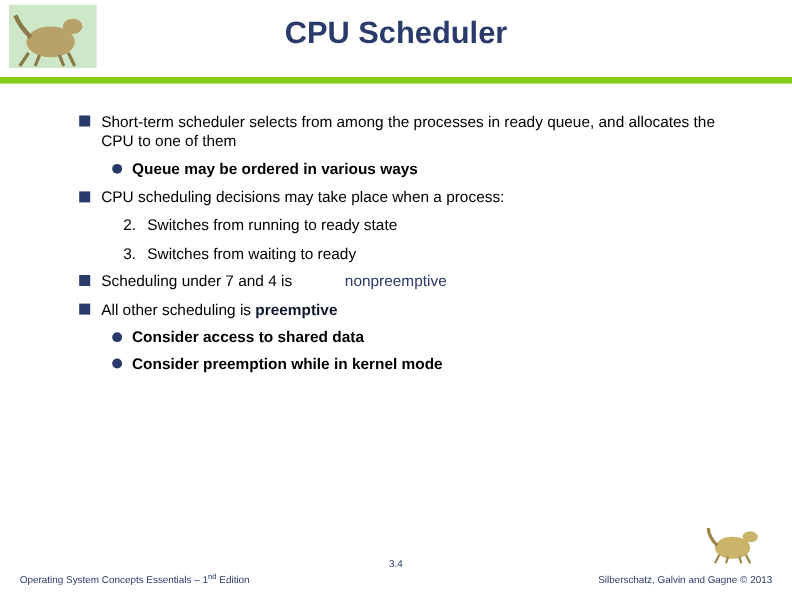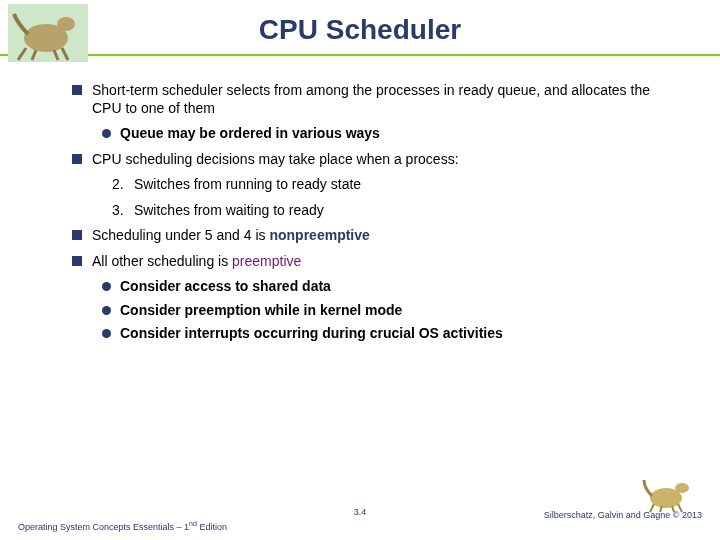--- a/index.html
+++ b/index.html
@@ -11,22 +11,22 @@
     position: relative;
     overflow: hidden;
   }
   .slide {
     width: 100%;
     height: 100%;
     position: relative;
   }
   .header {
     position: relative;
-    height: 56px;
-    border-bottom: 2px solid #84cc16;
+    height: 76px;
+    border-bottom: 6px solid #84cc16;
   }
   .title {
     text-align: center;
     font-size: 28px;
     font-weight: bold;
     color: #2a3a6a;
     padding-top: 14px;
     font-family: "Trebuchet MS", Arial, sans-serif;
   }
   .dino-top {
@@ -74,22 +74,22 @@
   }
   .numitem {
     margin: 8px 0 8px 36px;
     padding-left: 4px;
   }
   .numitem .num {
     display: inline-block;
     width: 18px;
   }
   .numitem .num.small { font-size: 10px; }
-  .bold-blue { font-weight: bold; color: #2a3a6a; }
-  .bold-teal { font-weight: normal; color: #701a75; }
+  .bold-blue { font-weight: normal; color: #2a3a6a; margin-left: 44px; }
+  .bold-teal { font-weight: bold; color: #0f172a; }
   .bold { font-weight: normal; }
   .footer {
     position: absolute;
     bottom: 8px;
     left: 0;
     width: 100%;
     height: 20px;
     font-size: 9px;
     color: #2a3a6a;
   }
@@ -100,21 +100,21 @@
   }
   .footer-center {
     position: absolute;
     left: 50%;
     transform: translateX(-50%);
     bottom: 15px;
   }
   .footer-right {
     position: absolute;
     right: 18px;
-    bottom: 12px;
+    bottom: 0;
   }
   .dino-bottom {
     position: absolute;
     right: 24px;
     bottom: 26px;
     width: 54px;
     height: 40px;
   }
   .sup { font-size: 7px; vertical-align: super; }
 </style>
@@ -146,29 +146,28 @@
     <div class="numitem">
       <span class="num">2.</span>
       <span>Switches from running to ready state</span>
     </div>
     <div class="numitem">
       <span class="num">3.</span>
       <span>Switches from waiting to ready</span>
     </div>
 
     <div class="lvl1">
-      <span>Scheduling under 5 and 4 is </span><span class="bold-blue">nonpreemptive</span>
+      <span>Scheduling under 7 and 4 is </span><span class="bold-blue">nonpreemptive</span>
     </div>
 
     <div class="lvl1">
       <span>All other scheduling is </span><span class="bold-teal">preemptive</span>
     </div>
     <div class="lvl2 rbullet">Consider access to shared data</div>
     <div class="lvl2 rbullet">Consider preemption while in kernel mode</div>
-    <div class="lvl2 rbullet">Consider interrupts occurring during crucial OS activities</div>
 
   </div>
 
   <svg class="dino-bottom" viewBox="0 0 54 40">
     <ellipse cx="24" cy="24" rx="16" ry="10" fill="#c9b46a"></ellipse>
     <ellipse cx="40" cy="14" rx="7" ry="5" fill="#c9b46a"></ellipse>
     <path d="M12 30 L8 38 M20 32 L18 38 M30 32 L32 38 M36 30 L40 38" stroke="#9a864a" stroke-width="2" fill="none"></path>
     <path d="M10 22 Q2 14 2 6" stroke="#9a864a" stroke-width="3" fill="none"></path>
   </svg>
 

